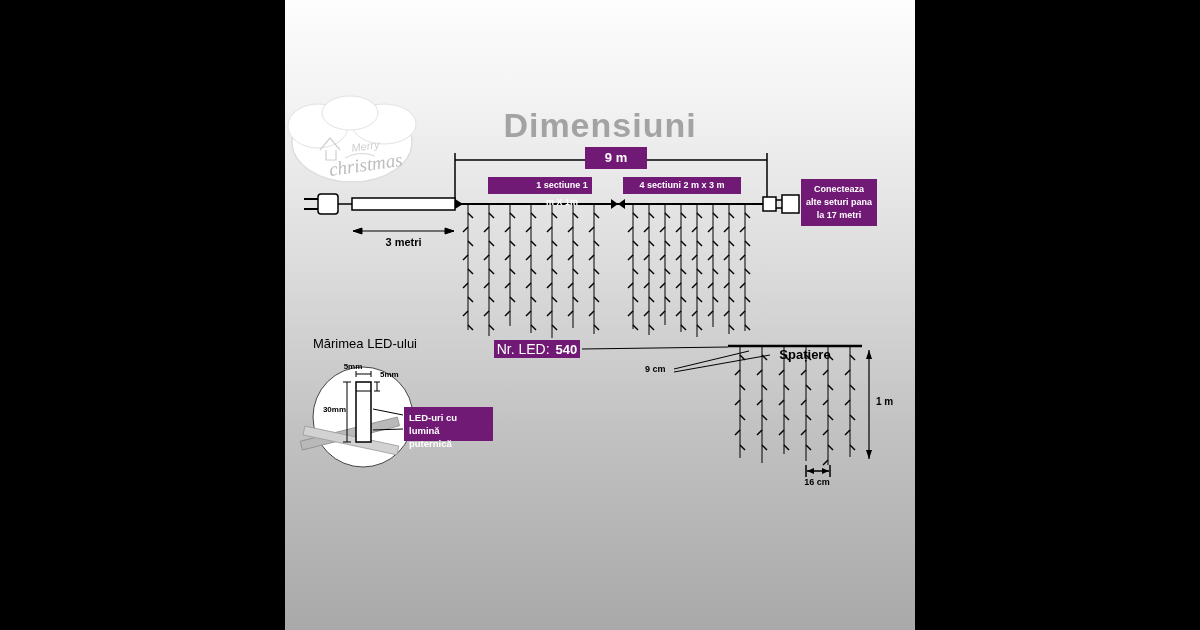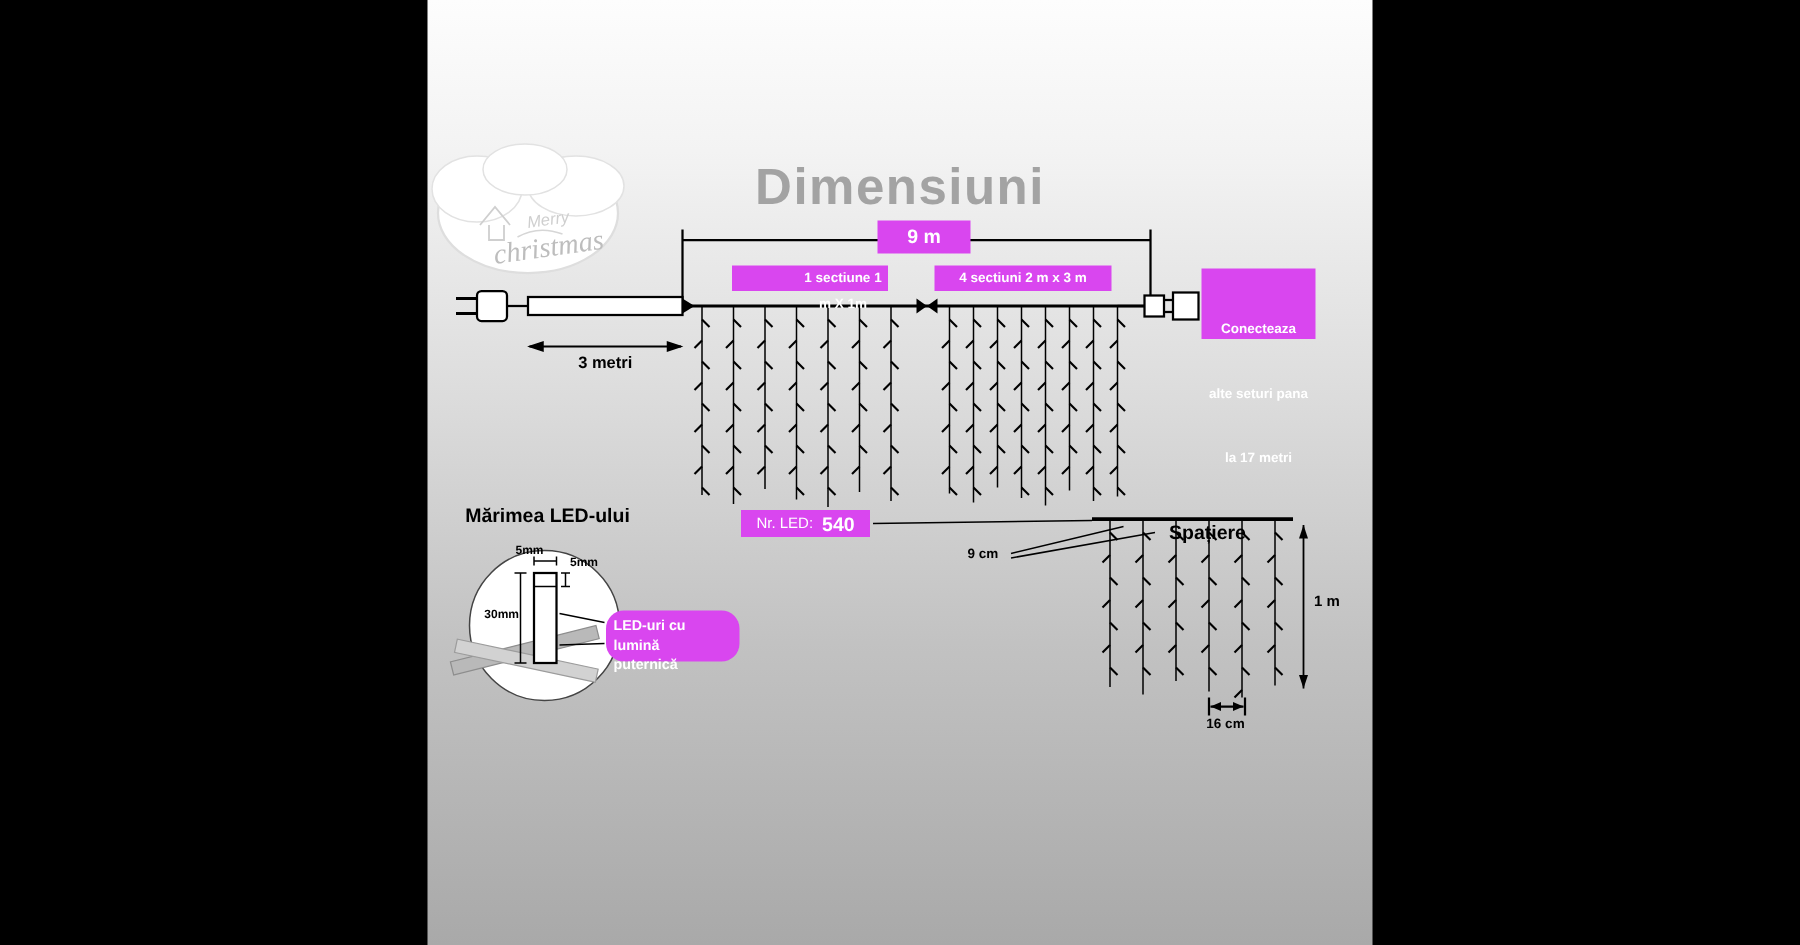--- a/index.html
+++ b/index.html
@@ -3,32 +3,32 @@
 <meta charset="utf-8">
 <style>
   * { margin:0; padding:0; box-sizing:border-box; }
   body { background:#000; font-family:"Liberation Sans", sans-serif; }
   .stage { position:relative; width:1200px; height:630px; background:#000; overflow:hidden; }
   .panel { position:absolute; left:285px; top:0; width:630px; height:630px;
            background:linear-gradient(180deg,#fdfdfd 0%,#f3f3f3 16%,#dcdcdc 42%,#c2c2c2 68%,#a9a9a9 100%); }
   svg.diagram { position:absolute; left:0; top:0; width:1200px; height:630px; }
   .abs { position:absolute; }
   .title { left:285px; top:106px; width:630px; text-align:center; font-size:34px; font-weight:bold; color:#a3a3a3; letter-spacing:1px; }
-  .blackbox { background:#d946ef; color:#fff; text-align:center; }
+  .blackbox { background:#701a75; color:#fff; text-align:center; }
   .nine-m { left:585px; top:147px; width:62px; height:22px; line-height:22px; font-size:13px; font-weight:bold; }
   .sec1 { left:488px; top:177px; width:104px; height:17px; line-height:17px; font-size:9px; font-weight:bold;padding-left:44px; }
   .sec2 { left:623px; top:177px; width:118px; height:17px; line-height:17px; font-size:9px; font-weight:bold; }
   .connect { left:801px; top:179px; width:76px; height:47px; font-size:9px; font-weight:bold; padding-top:4px; line-height:13px; }
-  .connect span { display:block;margin-top:30px; }
+  .connect span { display:block; }
   .three-m { left:352px; top:236px; width:103px; text-align:center; font-size:11px; font-weight:bold; color:#000; }
   .nrled { left:494px; top:340px; width:86px; height:18px; display:flex; align-items:center; justify-content:center; gap:6px; }
-  .nrled .lbl { font-size:10px; }
+  .nrled .lbl { font-size:14px; }
   .nrled .val { font-size:13px; font-weight:bold; }
-  .marimea { left:295px; top:336px; width:140px; text-align:center; font-size:13px; font-weight:bold; color:#000; }
-  .lednote { left:404px; top:407px; width:89px; height:34px; font-size:9.5px; font-weight:bold; text-align:left; padding:4px 5px; line-height:13px;border-radius:12px; }
+  .marimea { left:295px; top:336px; width:140px; text-align:center; font-size:13px; font-weight:normal; color:#000; }
+  .lednote { left:404px; top:407px; width:89px; height:34px; font-size:9.5px; font-weight:bold; text-align:left; padding:4px 5px; line-height:13px; }
   .lednote span { display:block; }
   .dim { color:#000; font-weight:bold; font-size:8px; }
   .dim5top { left:340px; top:362px; width:26px; text-align:center; }
   .dim5side { left:380px; top:370px; width:26px; }
   .dim30 { left:318px; top:405px; width:28px; text-align:right; }
   .spatiere { left:765px; top:315px; width:80px; text-align:center; font-size:13px; font-weight:bold; color:#000;margin-top:32px; }
   .gap9 { left:645px; top:364px; width:30px; font-size:9px; font-weight:bold; color:#000; }
   .h1m { left:876px; top:396px; width:30px; font-size:10px; font-weight:bold; color:#000; }
   .gap16 { left:796px; top:477px; width:42px; text-align:center; font-size:9px; font-weight:bold; color:#000; }
   .footnote { left:285px; top:499px; width:630px; text-align:center; font-size:12.5px; font-weight:bold; color:#000; white-space:nowrap; }

